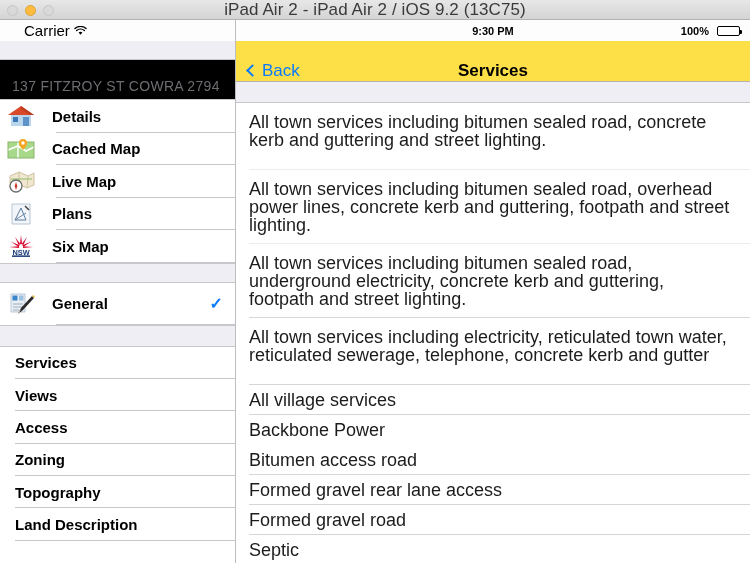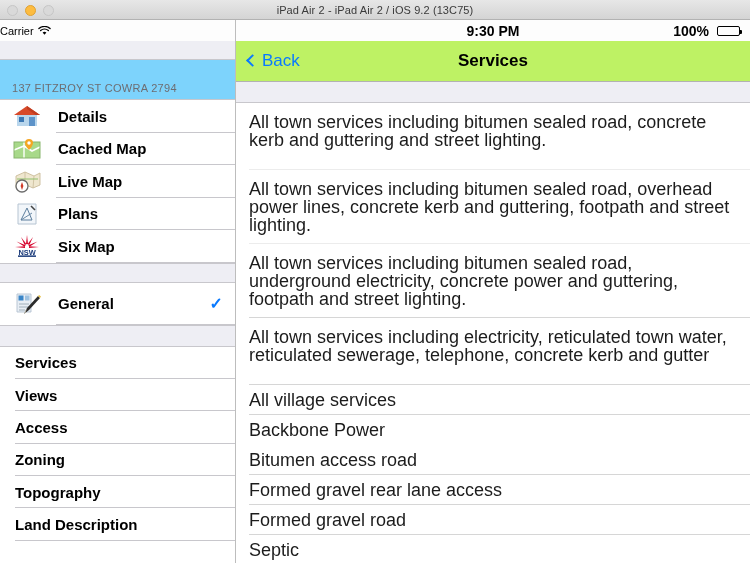--- a/index.html
+++ b/index.html
@@ -46,21 +46,21 @@
     height: 11px;
     border-radius: 50%;
     display: block;
   }
   .light.close   { background: #d9d9d9; border: 1px solid #c6c6c6; }
   .light.min     { background: #fdbc40; border: 1px solid #dfa234; }
   .light.max     { background: #d9d9d9; border: 1px solid #c6c6c6; }
   .titlebar-title {
     width: 100%;
     text-align: center;
-    font-size: 11px;
+    font-size: 17px;
     color: #3a3a3a;
     letter-spacing: 0.1px;
   }
 
   
   .device {
     position: relative;
     width: 750px;
     height: 543px;
     background: #ffffff;
@@ -74,22 +74,22 @@
     height: 543px;
     background: #ffffff;
     border-right: 1px solid #bdbdbd;
     overflow: hidden;
   }
 
   .statusbar {
     height: 21px;
     display: flex;
     align-items: center;
-    padding: 0 0;
-    font-size: 11px;
+    padding: 0 24px;
+    font-size: 15px;
     color: #000;
     background: #fdfdfd;
   }
   .statusbar .carrier { display: flex; align-items: center; gap: 4px; }
 
   .wifi-icon { display: block; }
 
   .navbar {
     height: 41px;
     background: #f8f8f8;
@@ -105,36 +105,36 @@
   }
 
   .group-gap {
     background: #eeeef4;
     border-bottom: 1px solid #c8c7cc;
     width: 100%;
   }
 
   .section-header {
     height: 40px;
-    background: #7dd3fc;
+    background: #000000;
     display: flex;
     align-items: flex-end;
     padding: 0 12px 5px 12px;
-    font-size: 11px;
+    font-size: 14px;
     color: #6d6d72;
     letter-spacing: 0.3px;
     border-bottom: 1px solid #c8c7cc;
   }
 
   .side-row {
     position: relative;
     height: 32.5px;
     display: flex;
     align-items: center;
-    padding-left: 10px;
+    padding-left: 4px;
     background: #ffffff;
     cursor: pointer;
   }
   .side-row::after {
     content: "";
     position: absolute;
     left: 56px;
     right: 0;
     bottom: 0;
     height: 1px;
@@ -193,21 +193,21 @@
     position: relative;
     width: 514px;
     height: 543px;
     background: #ffffff;
     overflow: hidden;
   }
 
   .detail .statusbar {
     justify-content: space-between;
     padding: 0 10px;
-    font-size: 14px;
+    font-size: 11px;
     font-weight: bold;
   }
   .detail .statusbar .time { position: absolute; left: 0; right: 0; text-align: center; font-weight: bold; }
   .detail .statusbar .battery-wrap {
     margin-left: auto;
     display: flex;
     align-items: center;
     gap: 8px;
     position: relative;
     z-index: 2;
@@ -227,24 +227,24 @@
     right: -3px;
     top: 3px;
     width: 2px;
     height: 4px;
     background: #000;
     border-radius: 0 1px 1px 0;
   }
 
   .detail-navbar {
     height: 41px;
-    background: #bef264;
+    background: #fde047;
     border-bottom: 1px solid #b2b2b2;
     display: flex;
-    align-items: center;
+    align-items: flex-end;
     position: relative;
     padding: 0 12px;
   }
   .detail-navbar .back {
     display: flex;
     align-items: center;
     gap: 5px;
     color: #0a7aff;
     font-size: 17px;
     cursor: pointer;
@@ -475,21 +475,21 @@
 
         <div class="content-row tall">
           <div class="ctext">All town services including bitumen sealed road, concrete kerb and guttering and street lighting.</div>
           <span class="sep faint"></span>
         </div>
         <div class="content-row tall">
           <div class="ctext">All town services including bitumen sealed road, overhead power lines, concrete kerb and guttering, footpath and street lighting.</div>
           <span class="sep faint"></span>
         </div>
         <div class="content-row tall">
-          <div class="ctext">All town services including bitumen sealed road, underground electricity, concrete power and guttering, footpath and street lighting.</div>
+          <div class="ctext">All town services including bitumen sealed road, underground electricity, concrete kerb and guttering, footpath and street lighting.</div>
           <span class="sep"></span>
         </div>
         <div class="content-row tall">
           <div class="ctext">All town services including electricity, reticulated town water, reticulated sewerage, telephone, concrete kerb and gutter</div>
           <span class="sep"></span>
         </div>
 
         <div class="content-row short">
           <div class="ctext">All village services</div>
           <span class="sep"></span>

